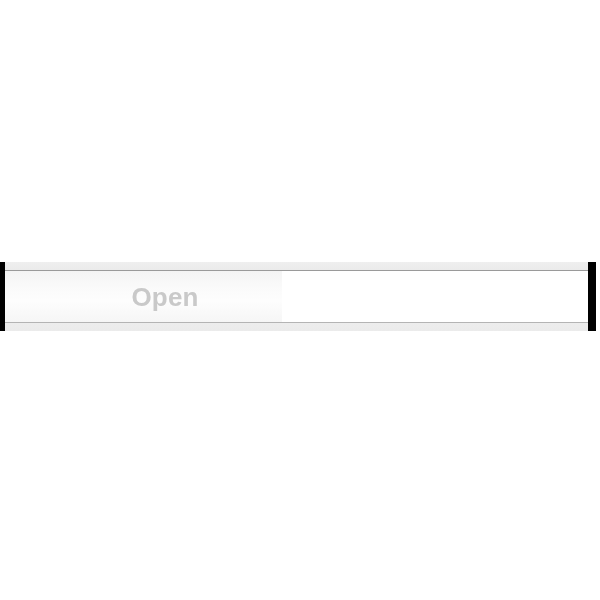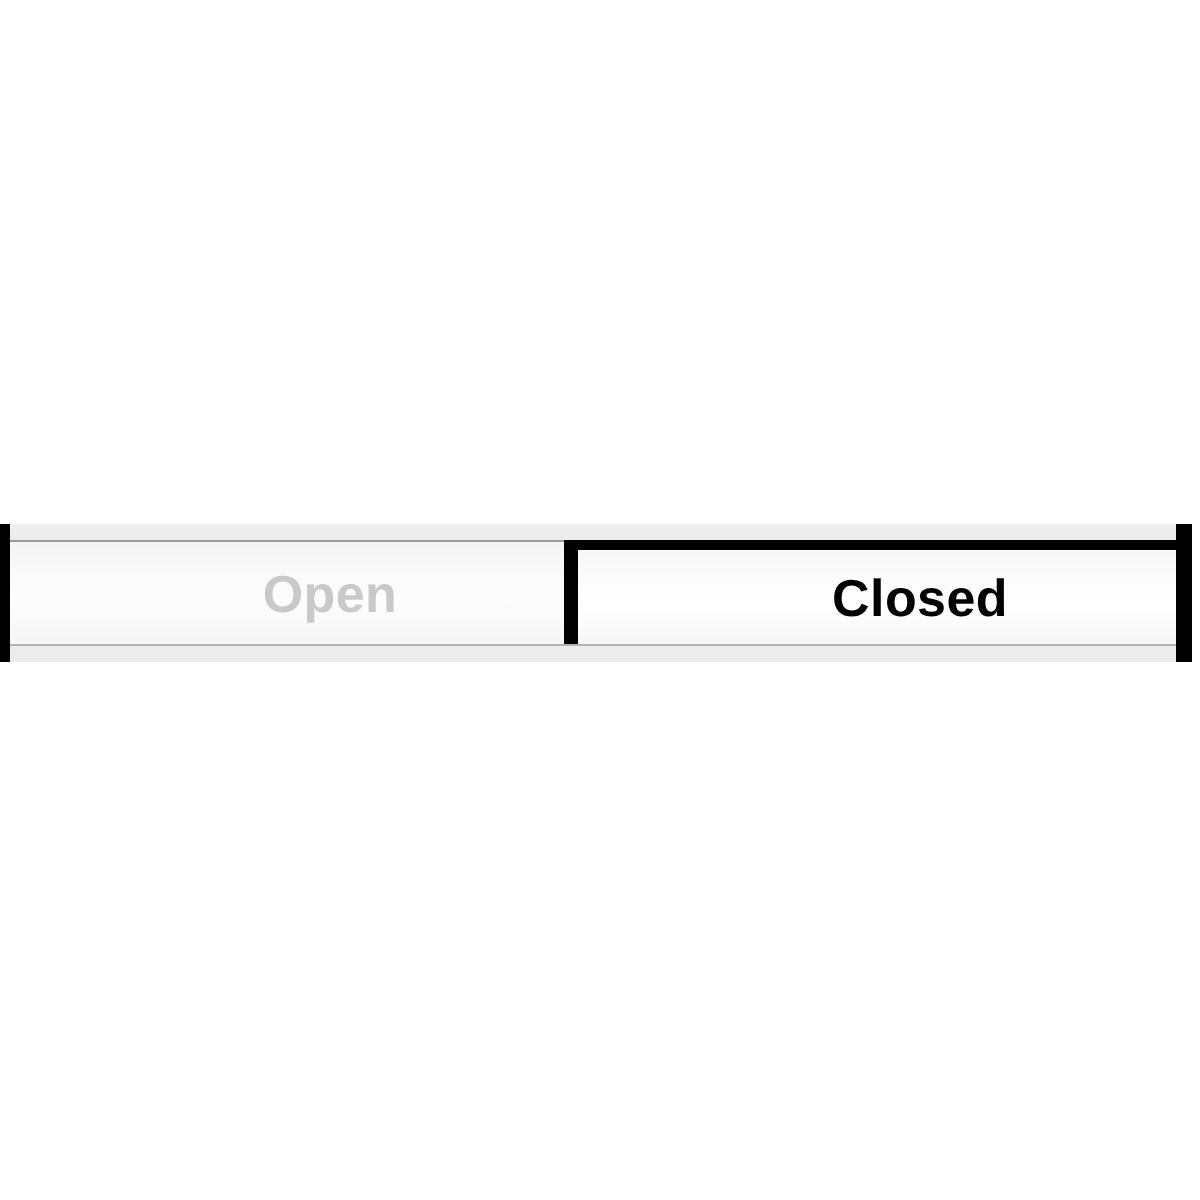--- a/index.html
+++ b/index.html
@@ -109,23 +109,20 @@
   <div class="segmented-control">
 
     <div class="cap-strip top"></div>
 
     <div class="segment-row">
 
       <div class="segment unselected">
         <span class="segment-label">Open</span>
       </div>
 
-      <div class="segment selected">
-        <span class="segment-label">Closed</span>
-      </div>
 
     </div>
 
     <div class="cap-strip bottom"></div>
 
   </div>
 
 </div>
 
 </body></html>

